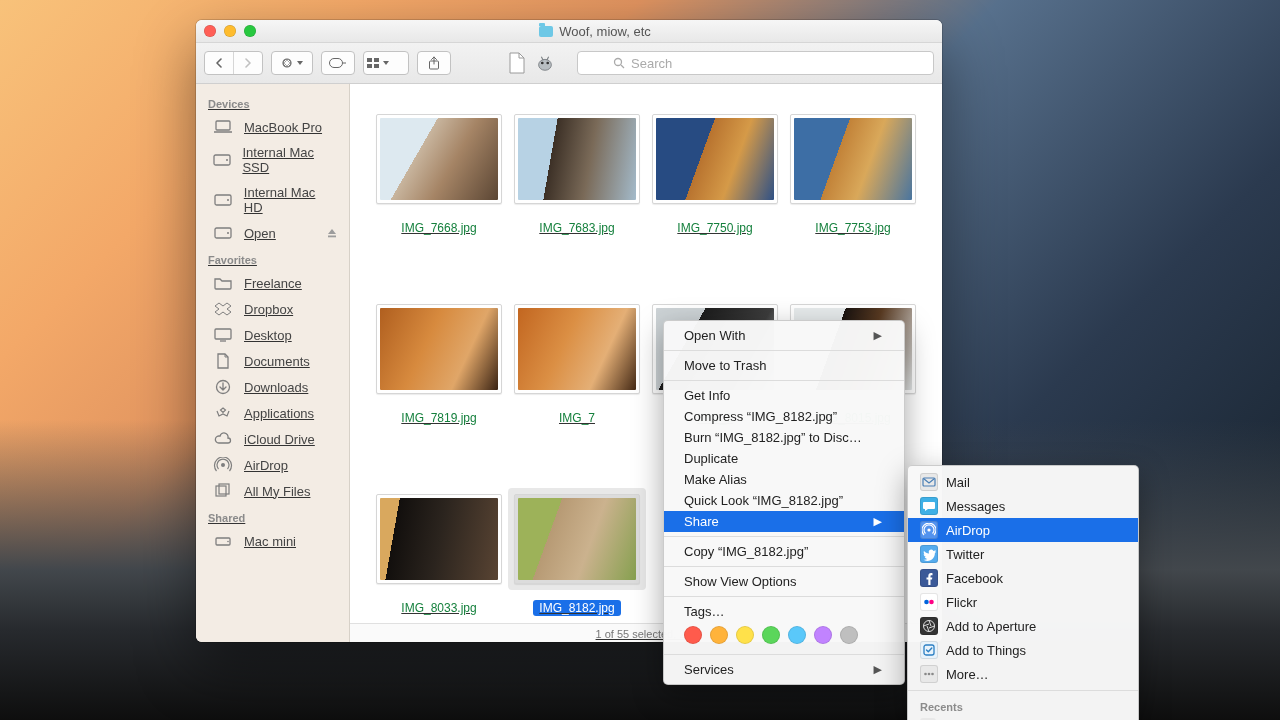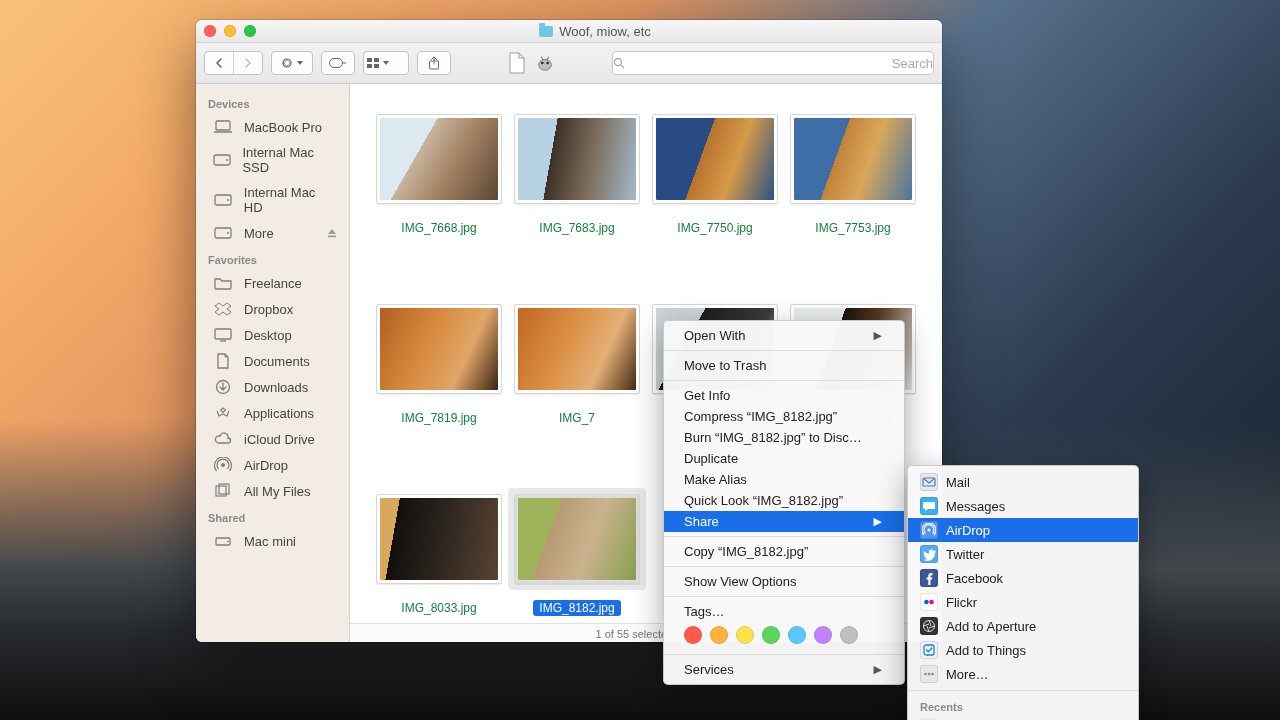--- a/index.html
+++ b/index.html
@@ -16,24 +16,24 @@
   .win-title{flex:1;display:flex;align-items:center;justify-content:center;gap:6px;font-size:13px;color:#555;}
   .folder-chip{width:14px;height:11px;background:#6ec8e6;border-radius:2px;position:relative;}
   .folder-chip:before{content:"";position:absolute;top:-3px;left:0;width:6px;height:3px;background:#6ec8e6;border-radius:1px 1px 0 0;}
   
   .toolbar{height:40px;background:linear-gradient(#f2f2f2,#e8e8e8);border-bottom:1px solid #cfcfcf;display:flex;align-items:center;padding:0 8px;gap:8px;}
   .tb-group{display:flex;border:1px solid #c2c2c2;border-radius:4px;overflow:hidden;background:#fdfdfd;height:22px;align-items:stretch;}
   .tb-btn{min-width:28px;display:flex;align-items:center;justify-content:center;color:#666;border-right:1px solid #d6d6d6;}
   .tb-btn:last-child{border-right:none;}
   .tb-single{border:1px solid #c2c2c2;border-radius:4px;background:#fdfdfd;height:22px;min-width:32px;display:flex;align-items:center;justify-content:center;color:#666;}
   .toolbar-icon{width:20px;height:28px;display:flex;align-items:center;justify-content:center;color:#6a6a6a;}
-  .search-field{margin-left:auto;width:320px;height:22px;border:1px solid #c8c8c8;border-radius:4px;background:#fff;display:flex;align-items:center;justify-content:space-between;gap:6px;color:#aaa;}
+  .search-field{margin-left:auto;width:320px;height:22px;border:1px solid #c8c8c8;border-radius:4px;background:#fff;display:flex;align-items:center;justify-content:flex-start;gap:6px;color:#aaa;padding-left:35px;}
   .search-field svg{width:12px;height:12px;}
   
-  .body{position:relative;display:flex;height:calc(100% - 62px);}
+  .body{position:relative;display:flex;height:calc(100% - 62px);text-decoration:underline;}
   .sidebar{width:190px;background:#f3ece4;border-right:1px solid #d7d1c8;overflow-y:auto;padding-top:6px;}
   .section-title{font-size:11px;font-weight:600;color:#8a8a8a;padding:8px 12px 4px;}
   .side-item{display:flex;align-items:center;gap:10px;padding:5px 12px 5px 16px;color:#444;}
   .side-icon{width:22px;height:16px;display:flex;align-items:center;justify-content:center;color:#7e7e7e;}
   .eject-icon{margin-left:auto;color:#9c9c9c;}
   
   .content{flex:1;background:#fff;display:flex;flex-direction:column;}
   .file-grid{flex:1;padding:24px 20px;display:grid;grid-template-columns:repeat(4,1fr);grid-auto-rows:190px;justify-items:center;overflow:hidden;}
   .file-item{display:flex;flex-direction:column;align-items:center;gap:10px;}
   .thumb-frame{width:118px;height:82px;border:1px solid #d6d6d6;background:#fff;padding:3px;border-radius:2px;box-shadow:0 1px 1px rgba(0,0,0,0.08);}
@@ -177,21 +177,21 @@
             </span>
             <span>Internal Mac HD</span>
           </div>
           <div class="side-item">
             <span class="side-icon">
               <svg width="20" height="16" viewBox="0 0 20 16">
                 <rect x="2" y="3" width="16" height="10" rx="1.5" fill="none" stroke="#7e7e7e" stroke-width="1.3"></rect>
                 <circle cx="15" cy="8" r="1" fill="#7e7e7e"></circle>
               </svg>
             </span>
-            <span>More</span>
+            <span>Open</span>
             <span class="eject-icon"><svg width="10" height="10" viewBox="0 0 10 10">
                 <path d="M5 1 9 6H1z" fill="currentColor"></path>
                 <rect x="1" y="7.5" width="8" height="1.8" fill="currentColor"></rect>
               </svg></span>
           </div>
           <div class="section-title">Favorites</div>
           <div class="side-item">
             <span class="side-icon">
               <svg width="20" height="16" viewBox="0 0 20 16">
                 <path d="M2 4h5l2 2h9v7a1 1 0 0 1-1 1H3a1 1 0 0 1-1-1z" fill="none" stroke="#7e7e7e" stroke-width="1.3"></path>

